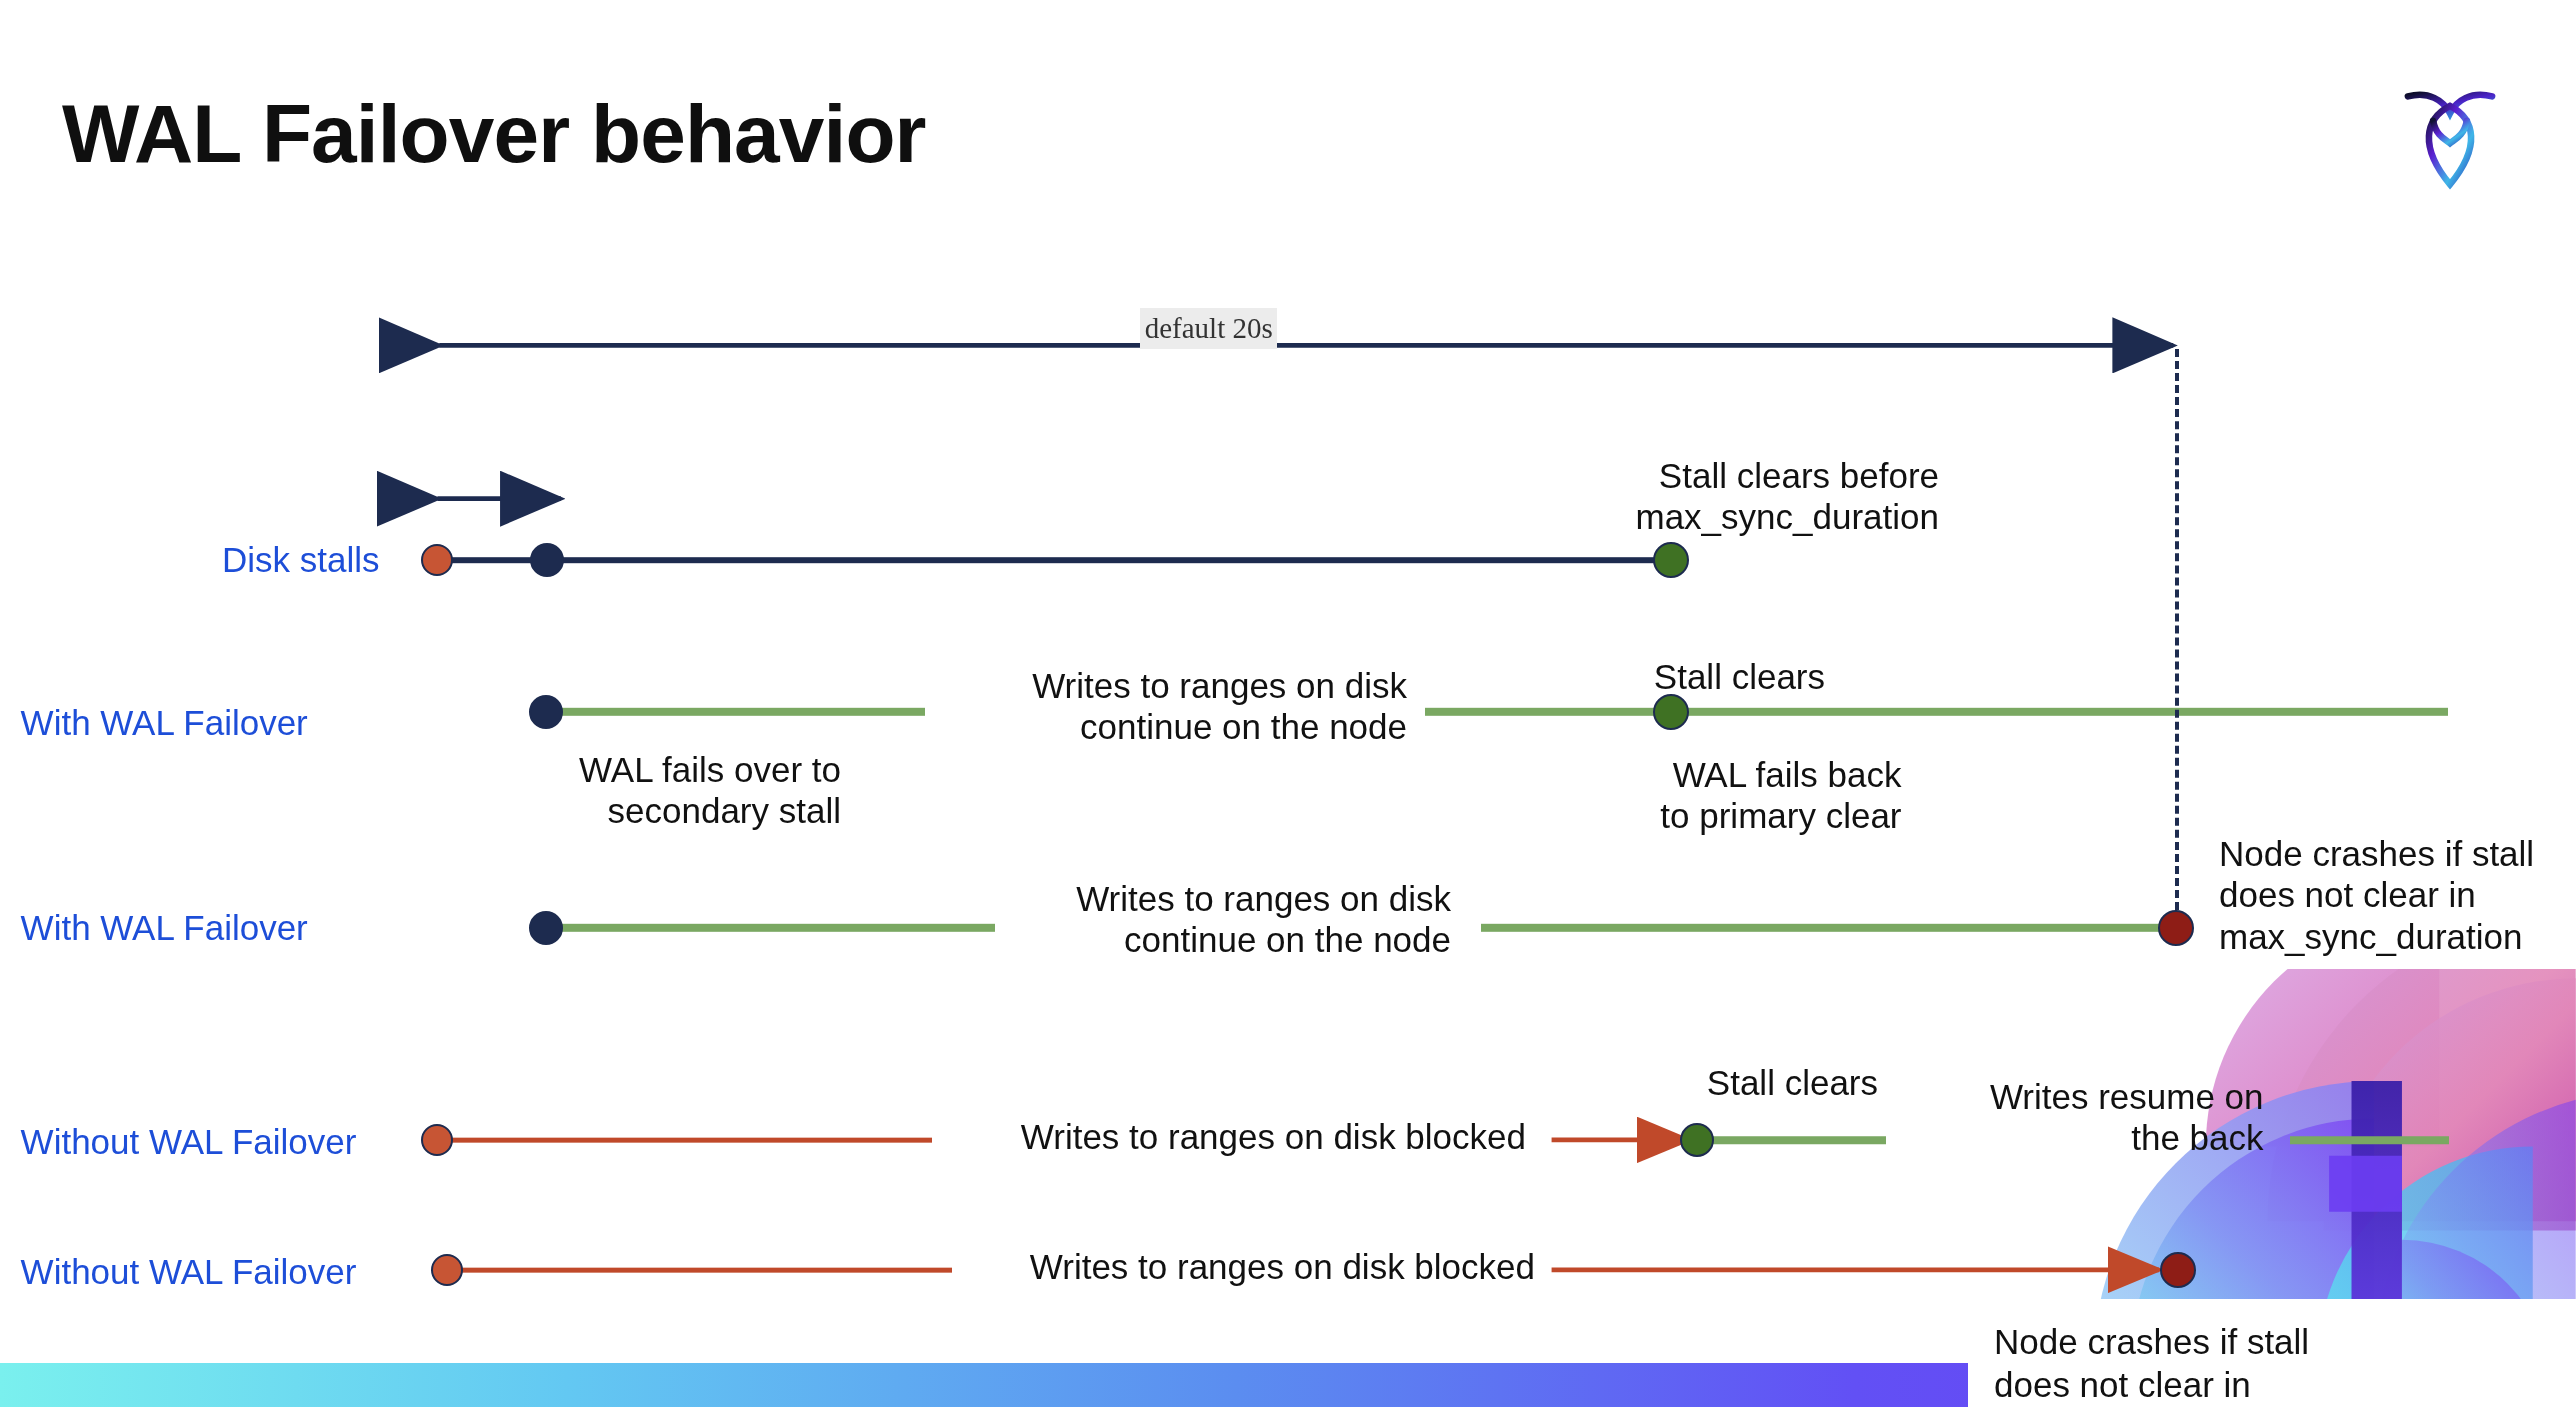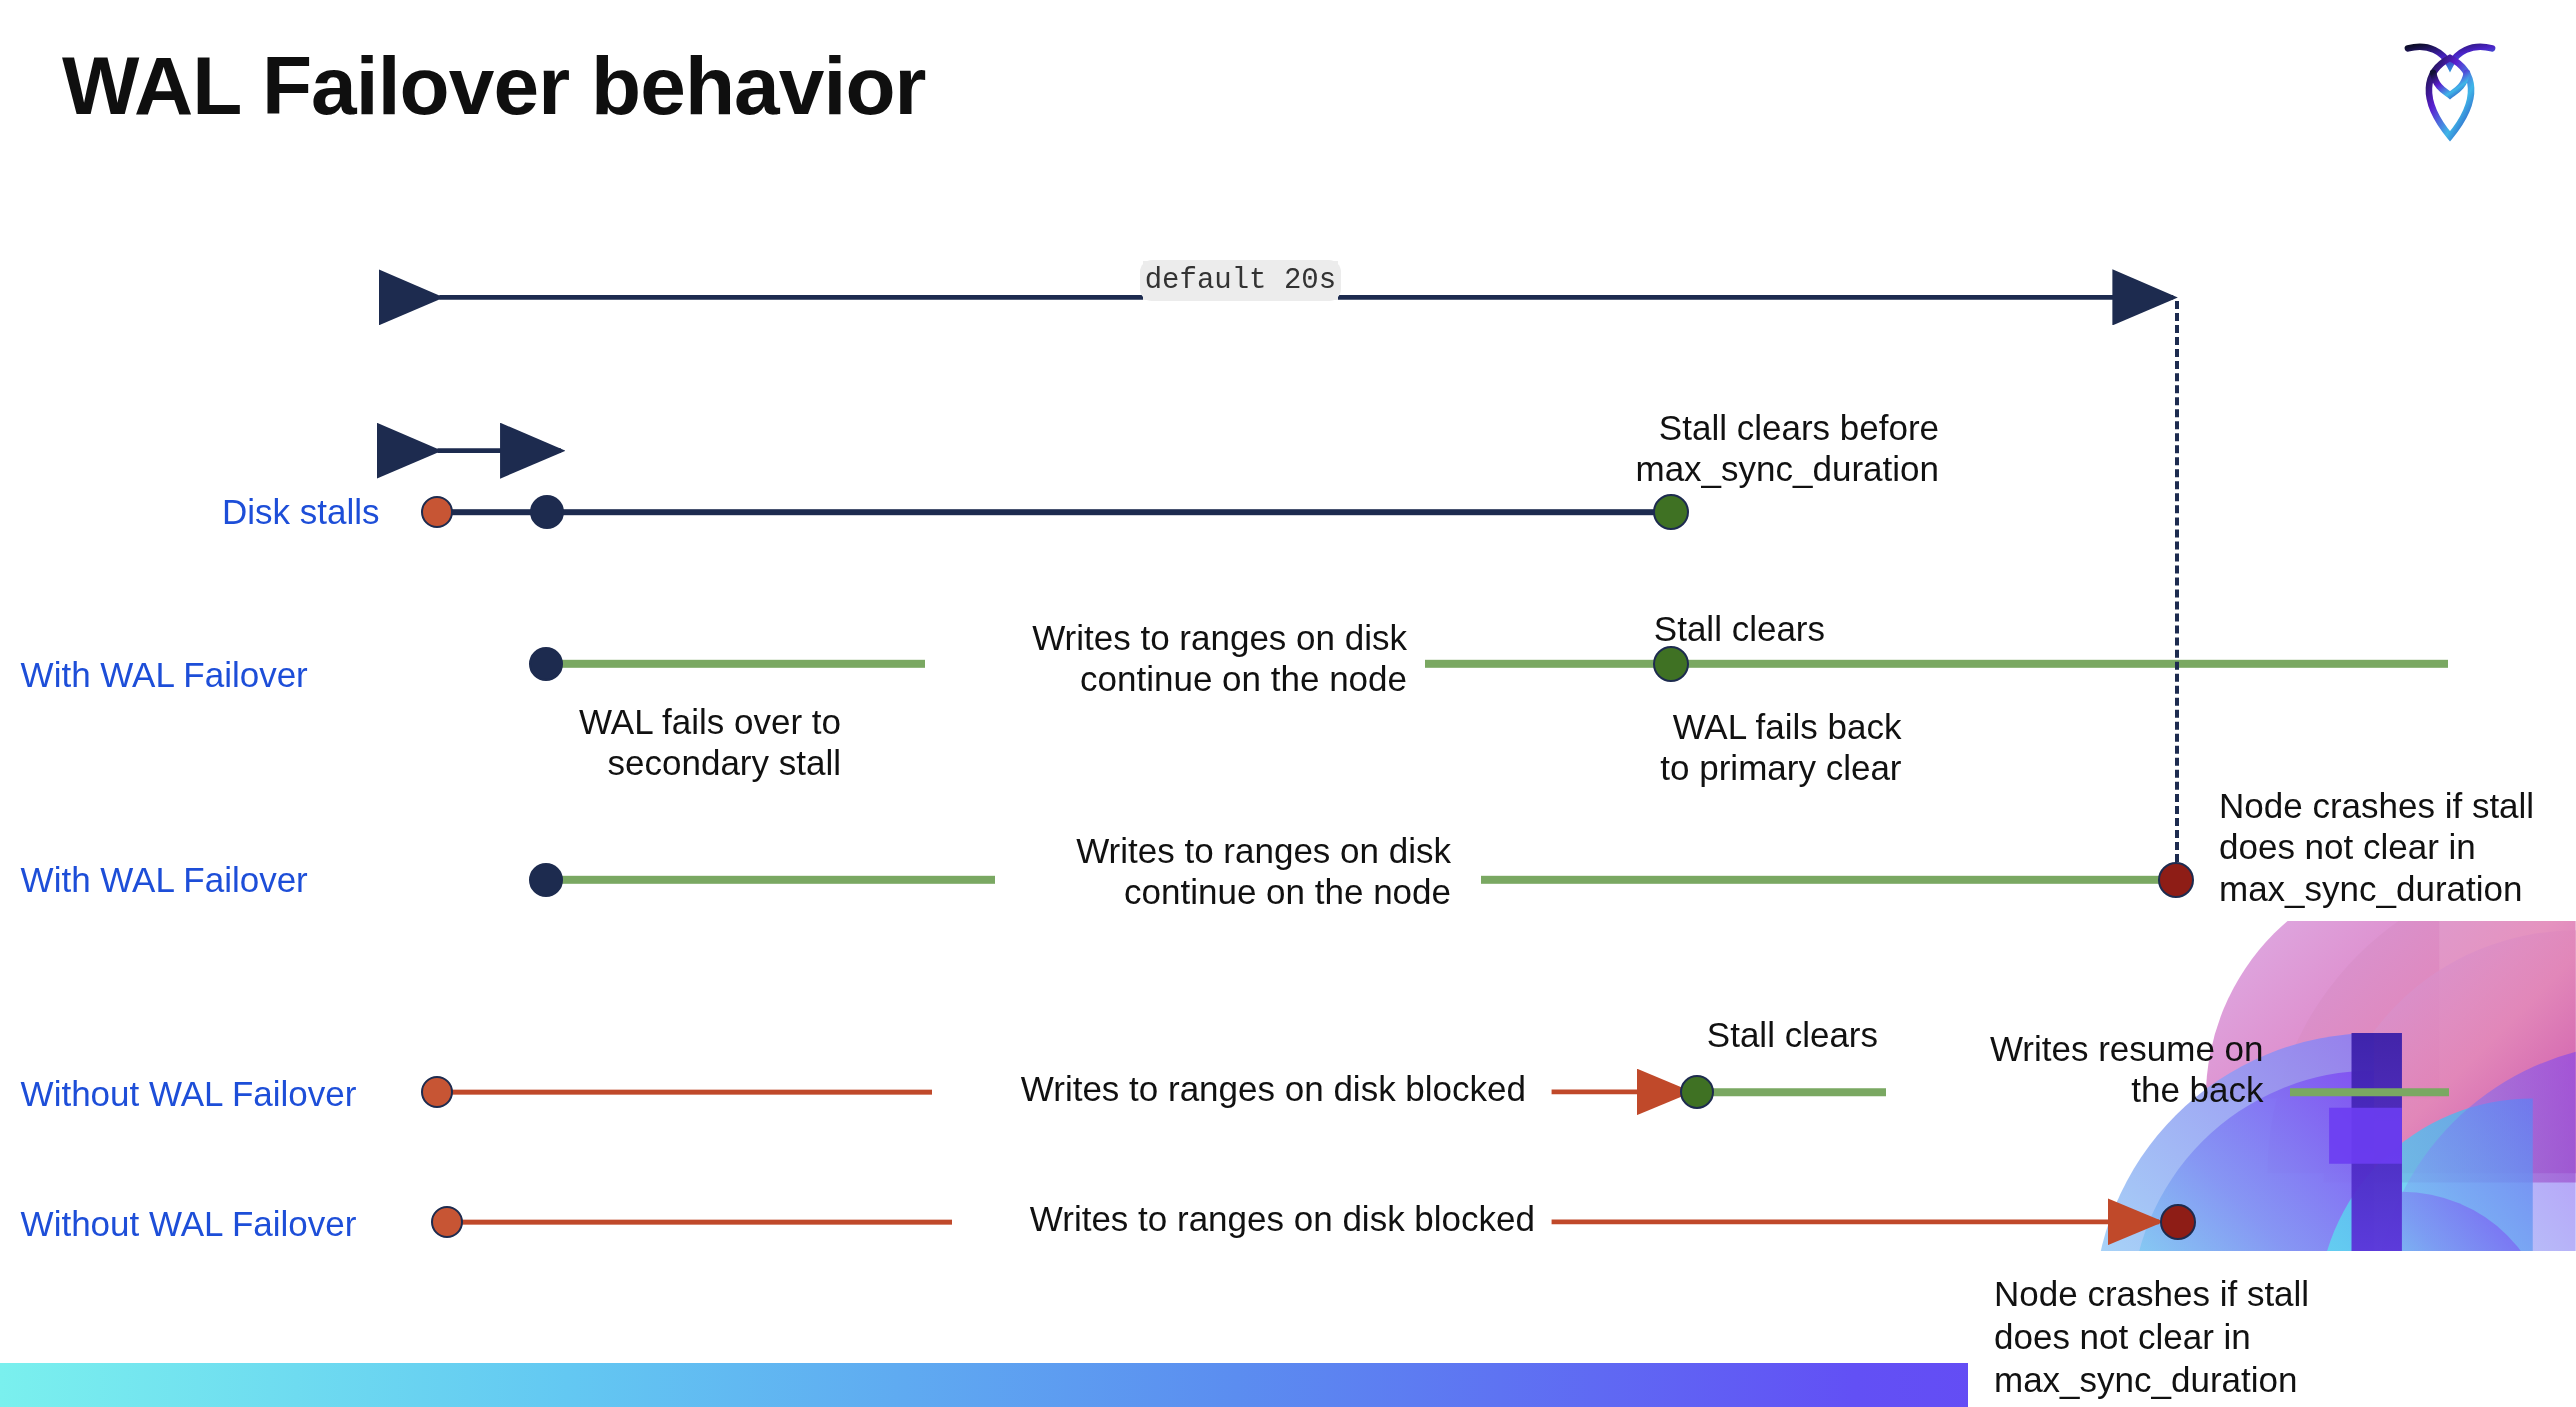--- a/index.html
+++ b/index.html
@@ -3,21 +3,21 @@
 <meta charset="utf-8">
 <style>
   html,body{margin:0;padding:0;}
   body{
     width:2576px;height:1408px;
     background:#ffffff;
     font-family:"Liberation Sans", sans-serif;
     overflow:hidden;
     position:relative;
   }
-  #slide{position:absolute;inset:0;overflow:hidden;}
+  #slide{position:absolute;inset:0;overflow:hidden;margin-top:48px;}
 
   
   .title{
     position:absolute;left:62px;top:39px;
     font-size:82px;font-weight:bold;letter-spacing:-0.9px;
     color:#0f0f0f;white-space:nowrap;
   }
 
   
   .logo{position:absolute;left:2389px;top:26px;width:122px;height:131px;}
@@ -28,28 +28,27 @@
 
   
   .bottombar{
     position:absolute;left:0;bottom:0;width:2576px;height:45px;
     background:linear-gradient(90deg,#7af0ee 0%,#63c8f2 22%,#5b8df0 48%,#6250f5 72%,#6b3df2 100%);
   }
 
   
   .code{
     position:absolute;
-    font-family:Liberation Mono, monospace;
+    font-family:Liberation Serif, serif;
     font-size:29px;color:#333;
     background:#ececec;
     line-height:1.30;
     white-space:nowrap;
     padding:0.9px 2.8px;
     z-index:6;
-    border-radius:12px;
   }
   .code span{display:block;background:#ececec;width:max-content;padding:0.9px 1.9px;}
 
   
   .rowlabel{
     position:absolute;font-size:35px;color:#1d4ed8;white-space:nowrap;
     transform:translateY(-50%);
   }
 
   

